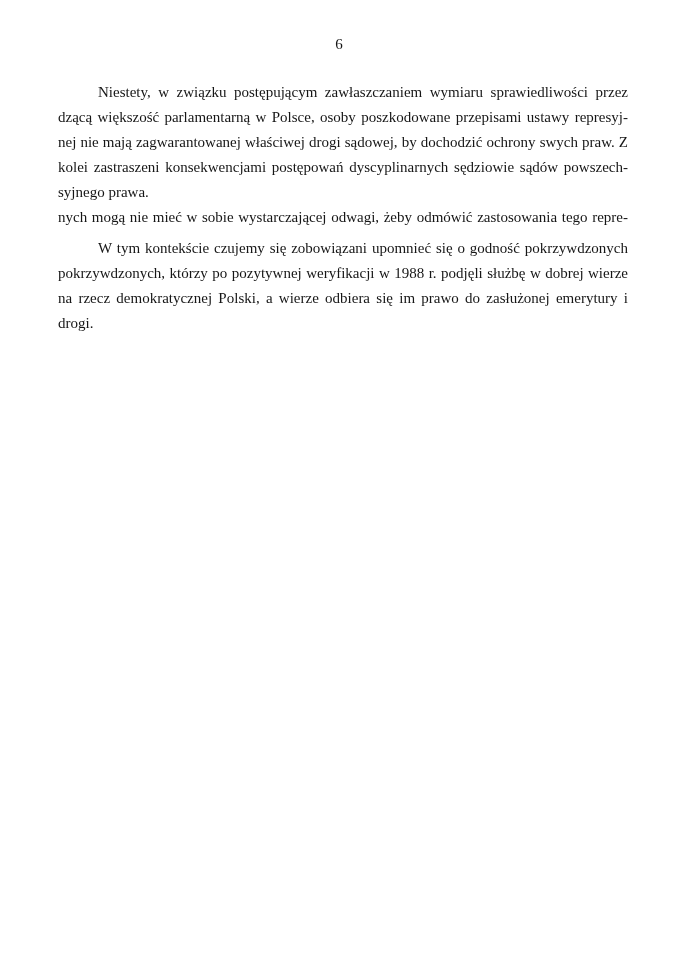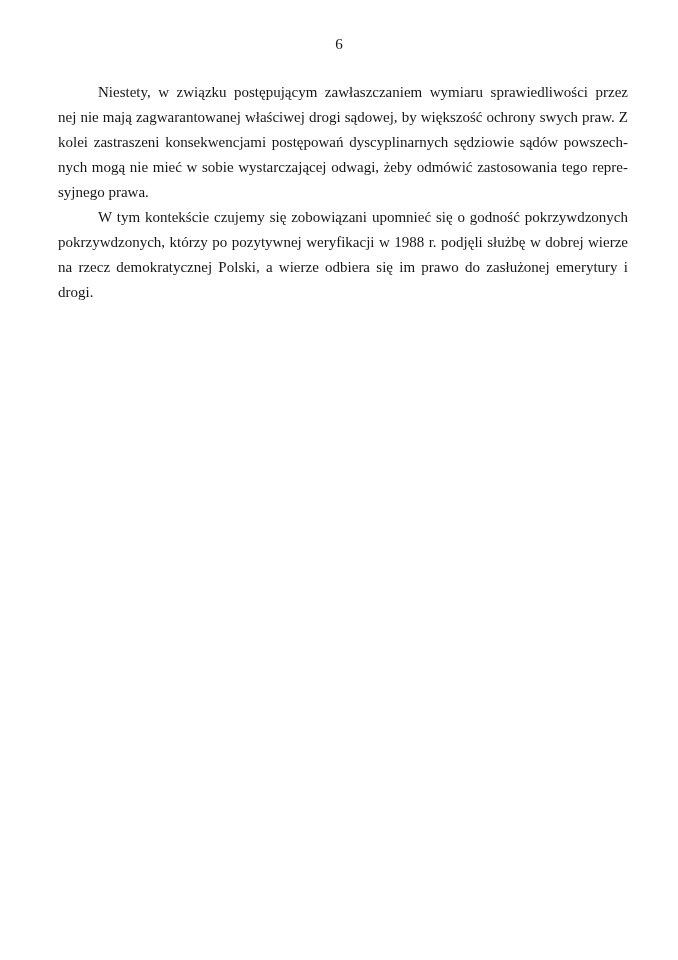--- a/index.html
+++ b/index.html
@@ -30,20 +30,21 @@
     top: 80px;
     left: 58px;
     width: 570px;
     font-size: 15px;
     line-height: 25px;
   }
   .para {
     margin: 0;
   }
   .para + .para {
+    margin-top: 6px;
   }
   .line {
     height: 25px;
     overflow: hidden;
     text-align: justify;
     text-align-last: justify;
     white-space: normal;
   }
   .line.first {
     text-indent: 40px;
@@ -53,24 +54,25 @@
   }
 </style>
 </head>
 <body>
 
 <div class="page">
   <div class="page-number">6</div>
   <div class="text-block">
       <div class="para">
         <div class="line first">Niestety, w związku postępującym zawłaszczaniem wymiaru sprawiedliwości przez rzą-</div>
-        <div class="line">nej nie mają zagwarantowanej właściwej drogi sądowej, by większość ochrony swych praw. Z</div>
+        <div class="line">dzącą większość parlamentarną w Polsce, osoby poszkodowane przepisami ustawy represyj-</div>
+        <div class="line">nej nie mają zagwarantowanej właściwej drogi sądowej, by dochodzić ochrony swych praw. Z</div>
         <div class="line">kolei zastraszeni konsekwencjami postępowań dyscyplinarnych sędziowie sądów powszech-</div>
+        <div class="line last">syjnego prawa.</div>
         <div class="line">nych mogą nie mieć w sobie wystarczającej odwagi, żeby odmówić zastosowania tego repre-</div>
-        <div class="line last">syjnego prawa.</div>
       </div>
       <div class="para">
         <div class="line first">W tym kontekście czujemy się zobowiązani upomnieć się o godność pokrzywdzonych</div>
         <div class="line">pokrzywdzonych, którzy po pozytywnej weryfikacji w 1988 r. podjęli służbę w dobrej wierze</div>
         <div class="line">na rzecz demokratycznej Polski, a wierze odbiera się im prawo do zasłużonej emerytury i</div>
         <div class="line last">drogi.</div>
       </div>
     </div>
 </div>
 

